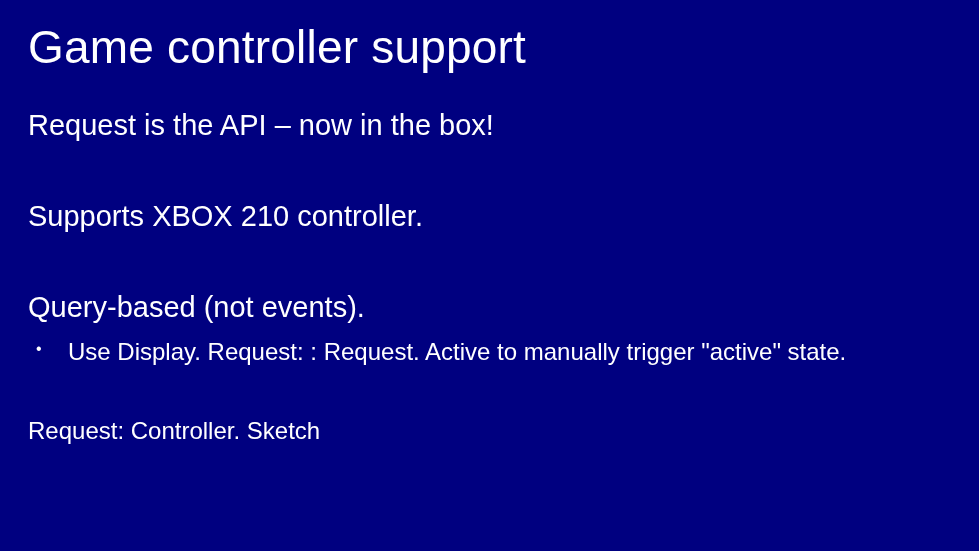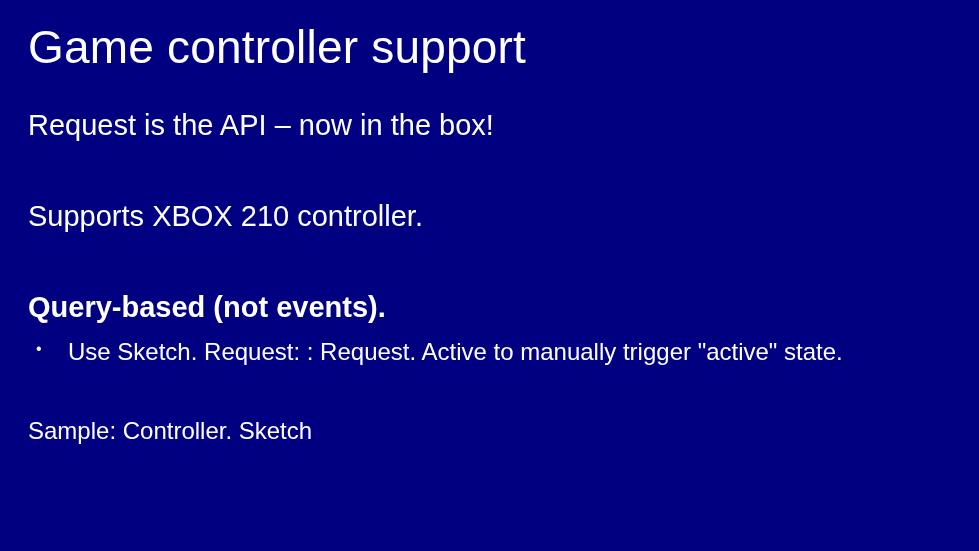--- a/index.html
+++ b/index.html
@@ -25,21 +25,20 @@
       letter-spacing: 0.2px;
     }
     .point {
       font-size: 29px;
       font-weight: 300;
       line-height: 1.25;
       margin-bottom: 55px;
     }
     .point.query {
       margin-bottom: 10px;
-      font-weight: bold;
     }
     .sub-list {
       list-style: none;
       margin-bottom: 48px;
       margin-left: 2px;
     }
     .sub-list li {
       font-size: 24px;
       font-weight: 300;
       line-height: 1.4;
@@ -64,16 +63,16 @@
 
 <h1 class="title">Game controller support</h1>
 
 <div class="point">Request is the API – now in the box!</div>
 
 <div class="point">Supports XBOX 210 controller.</div>
 
 <div class="point query">Query-based (not events).</div>
 
 <ul class="sub-list">
-  <li>Use Sketch. Request: : Request. Active to manually trigger "active" state.</li>
+  <li>Use Display. Request: : Request. Active to manually trigger "active" state.</li>
 </ul>
 
-<div class="sample">Sample: Controller. Sketch</div>
+<div class="sample">Request: Controller. Sketch</div>
 
 </body></html>

